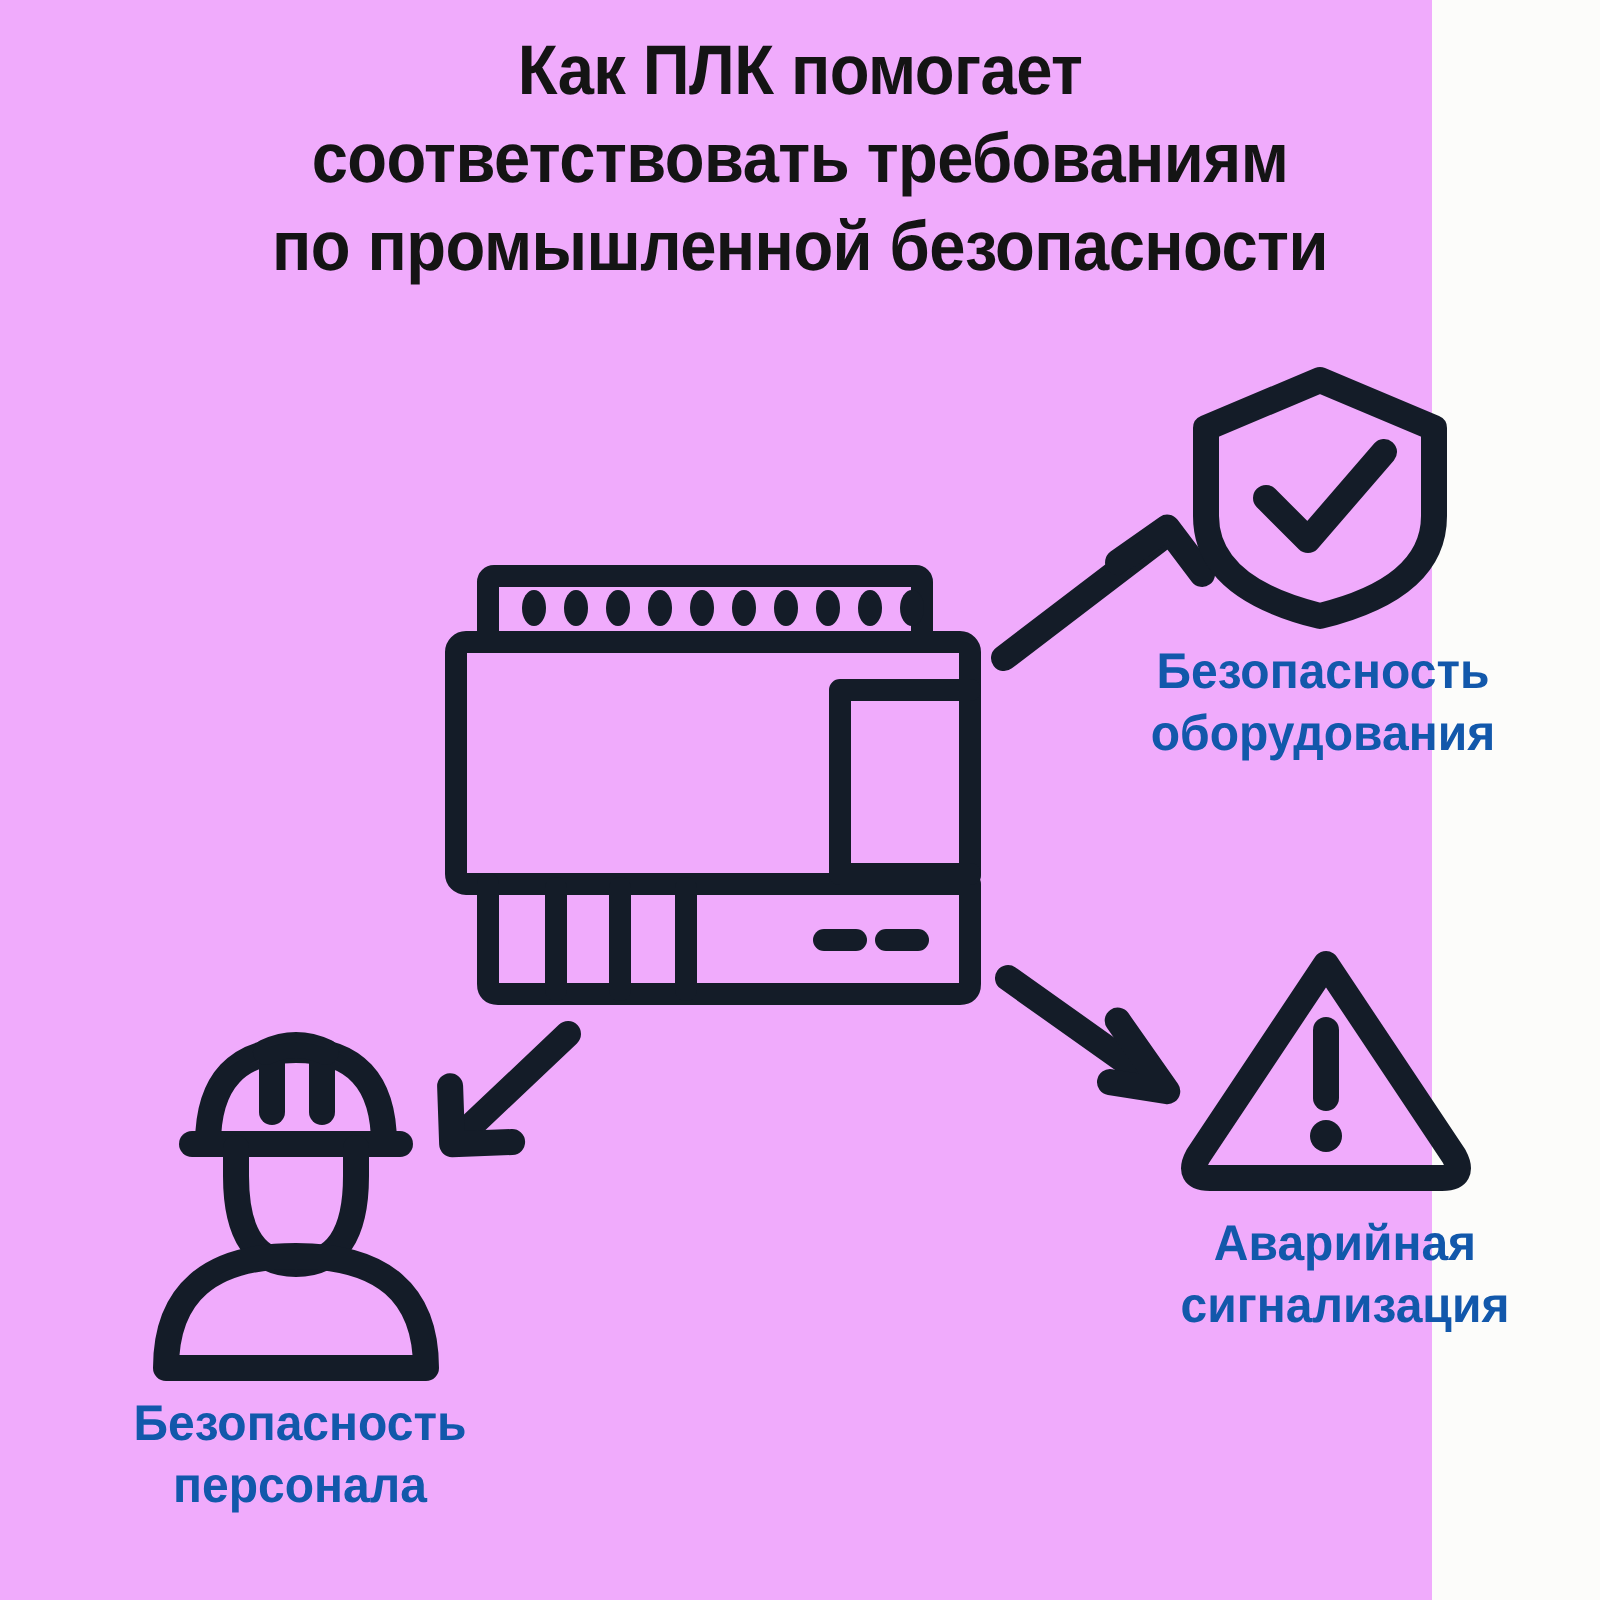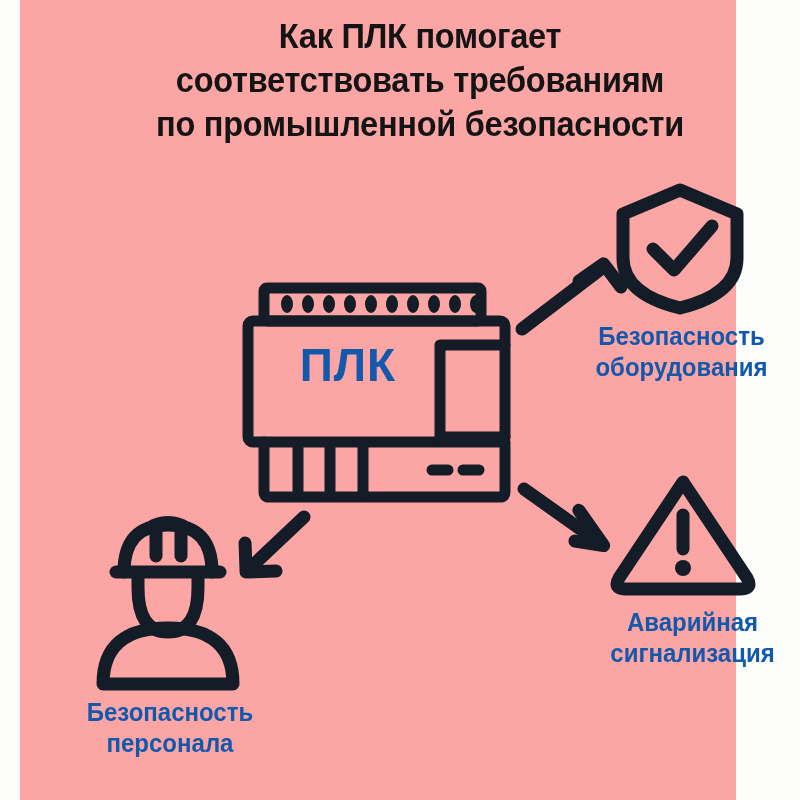--- a/index.html
+++ b/index.html
@@ -10,22 +10,21 @@
     width: 800px;
     height: 800px;
     background: #fcfcfa;
     font-family: "Liberation Sans", sans-serif;
     overflow: hidden;
   }
   #canvas {
     position: relative;
     width: 716px;
     height: 800px;
-    background: #fca5a5;
-    margin-left: 20px;
+    background: #f0abfc;
   }
 
   
   .title-block {
     position: absolute;
     left: 0;
     top: 14px;
     width: 800px;
     text-align: center;
     color: #141414;
@@ -180,21 +179,20 @@
       <path d="M133 526 Q148 519 163 526"></path>
 
       <line x1="96" y1="572" x2="200" y2="572"></line>
 
       <path d="M118 574 L118 588 Q118 632 148 632 Q178 632 178 588 L178 574"></path>
 
       <path d="M83 684 Q83 628 148 628 Q213 628 213 684 Z"></path>
     </g>
   </svg>
 
-  <div class="plc-label">ПЛК</div>
 
   <div class="caption" id="caption-equipment">
     <span class="cap-line">Безопасность</span>
     <span class="cap-line">оборудования</span>
   </div>
 
   <div class="caption" id="caption-alarm">
     <span class="cap-line">Аварийная</span>
     <span class="cap-line">сигнализация</span>
   </div>

